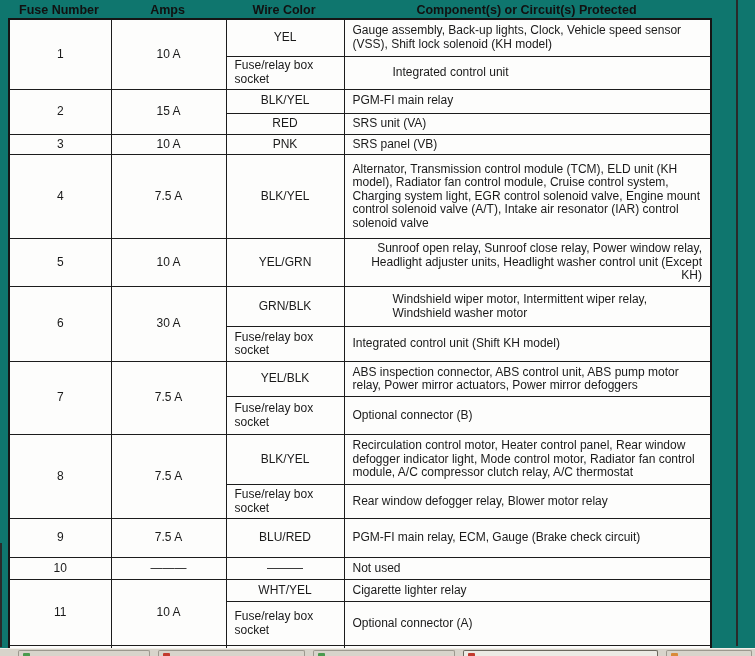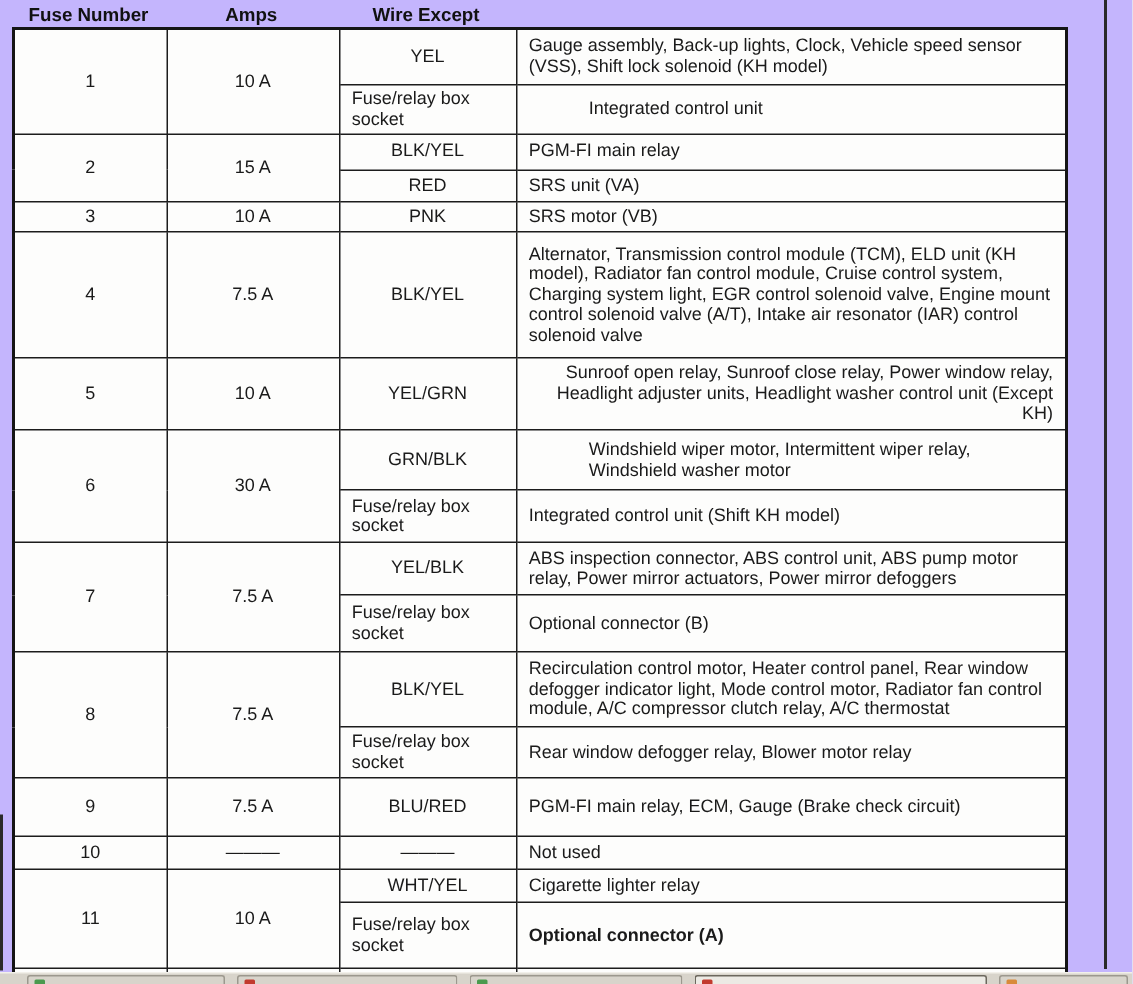--- a/index.html
+++ b/index.html
@@ -1,21 +1,21 @@
 <!DOCTYPE html>
 <html><head>
 <meta charset="utf-8">
 <style>
   * { margin: 0; padding: 0; box-sizing: border-box; }
   html, body { background: #e8e8e8; }
   #page {
     position: relative;
     width: 755px;
     height: 656px;
-    background: #c4b5fd;
+    background: #0f766e;
     font-family: "Liberation Sans", "DejaVu Sans", sans-serif;
     color: #161616;
     overflow: hidden;
   }
   
   #col-headers {
     position: absolute;
     left: 8px; top: 1px;
     width: 702px;
     display: flex;
@@ -87,21 +87,22 @@
   }
 </style>
 </head>
 <body>
 
 <div id="page">
 
   <div id="col-headers">
       <span style="width: 102px;">Fuse Number</span>
       <span style="width: 115px;">Amps</span>
-      <span style="width: 118px;">Wire Except</span>
+      <span style="width: 118px;">Wire Color</span>
+      <span style="width: 367px;">Component(s) or Circuit(s) Protected</span>
     </div>
 
   <table id="fuse-table">
     <colgroup>
       <col style="width:102px">
         <col style="width:115px">
         <col style="width:118px">
         <col style="width:367px">
     </colgroup>
     <tbody id="fuse-table-body">
@@ -122,21 +123,21 @@
           <td class="comp-cell" style="height: 24px;">PGM-FI main relay</td>
         </tr>
         <tr>
           <td class="wire-cell">RED</td>
           <td class="comp-cell" style="height: 21px;">SRS unit (VA)</td>
         </tr>
         <tr>
           <td class="fuse-cell" rowspan="1">3</td>
           <td class="amps-cell" rowspan="1">10 A</td>
           <td class="wire-cell">PNK</td>
-          <td class="comp-cell" style="height: 20px;">SRS motor (VB)</td>
+          <td class="comp-cell" style="height: 20px;">SRS panel (VB)</td>
         </tr>
         <tr>
           <td class="fuse-cell" rowspan="1">4</td>
           <td class="amps-cell" rowspan="1">7.5 A</td>
           <td class="wire-cell">BLK/YEL</td>
           <td class="comp-cell" style="height: 84px;">Alternator, Transmission control module (TCM), ELD unit (KH model), Radiator fan control module, Cruise control system, Charging system light, EGR control solenoid valve, Engine mount control solenoid valve (A/T), Intake air resonator (IAR) control solenoid valve</td>
         </tr>
         <tr>
           <td class="fuse-cell" rowspan="1">5</td>
           <td class="amps-cell" rowspan="1">10 A</td>
@@ -186,21 +187,21 @@
           <td class="comp-cell" style="height: 22px; margin-left: 20px;">Not used</td>
         </tr>
         <tr>
           <td class="fuse-cell" rowspan="2">11</td>
           <td class="amps-cell" rowspan="2">10 A</td>
           <td class="wire-cell">WHT/YEL</td>
           <td class="comp-cell" style="height: 22px; margin-left: 19px;">Cigarette lighter relay</td>
         </tr>
         <tr>
           <td class="wire-cell socket">Fuse/relay box socket</td>
-          <td class="comp-cell" style="height: 44px; font-weight: bold;">Optional connector (A)</td>
+          <td class="comp-cell" style="height: 44px;">Optional connector (A)</td>
         </tr>
         <tr>
           <td class="fuse-cell" rowspan="1">12</td>
           <td class="amps-cell" rowspan="1">7.5 A</td>
           <td class="wire-cell">YEL/WHT</td>
           <td class="comp-cell" style="height: 22px;">Turn signal/hazard relay (Except KG model)</td>
         </tr>
       </tbody>
   </table>
 

